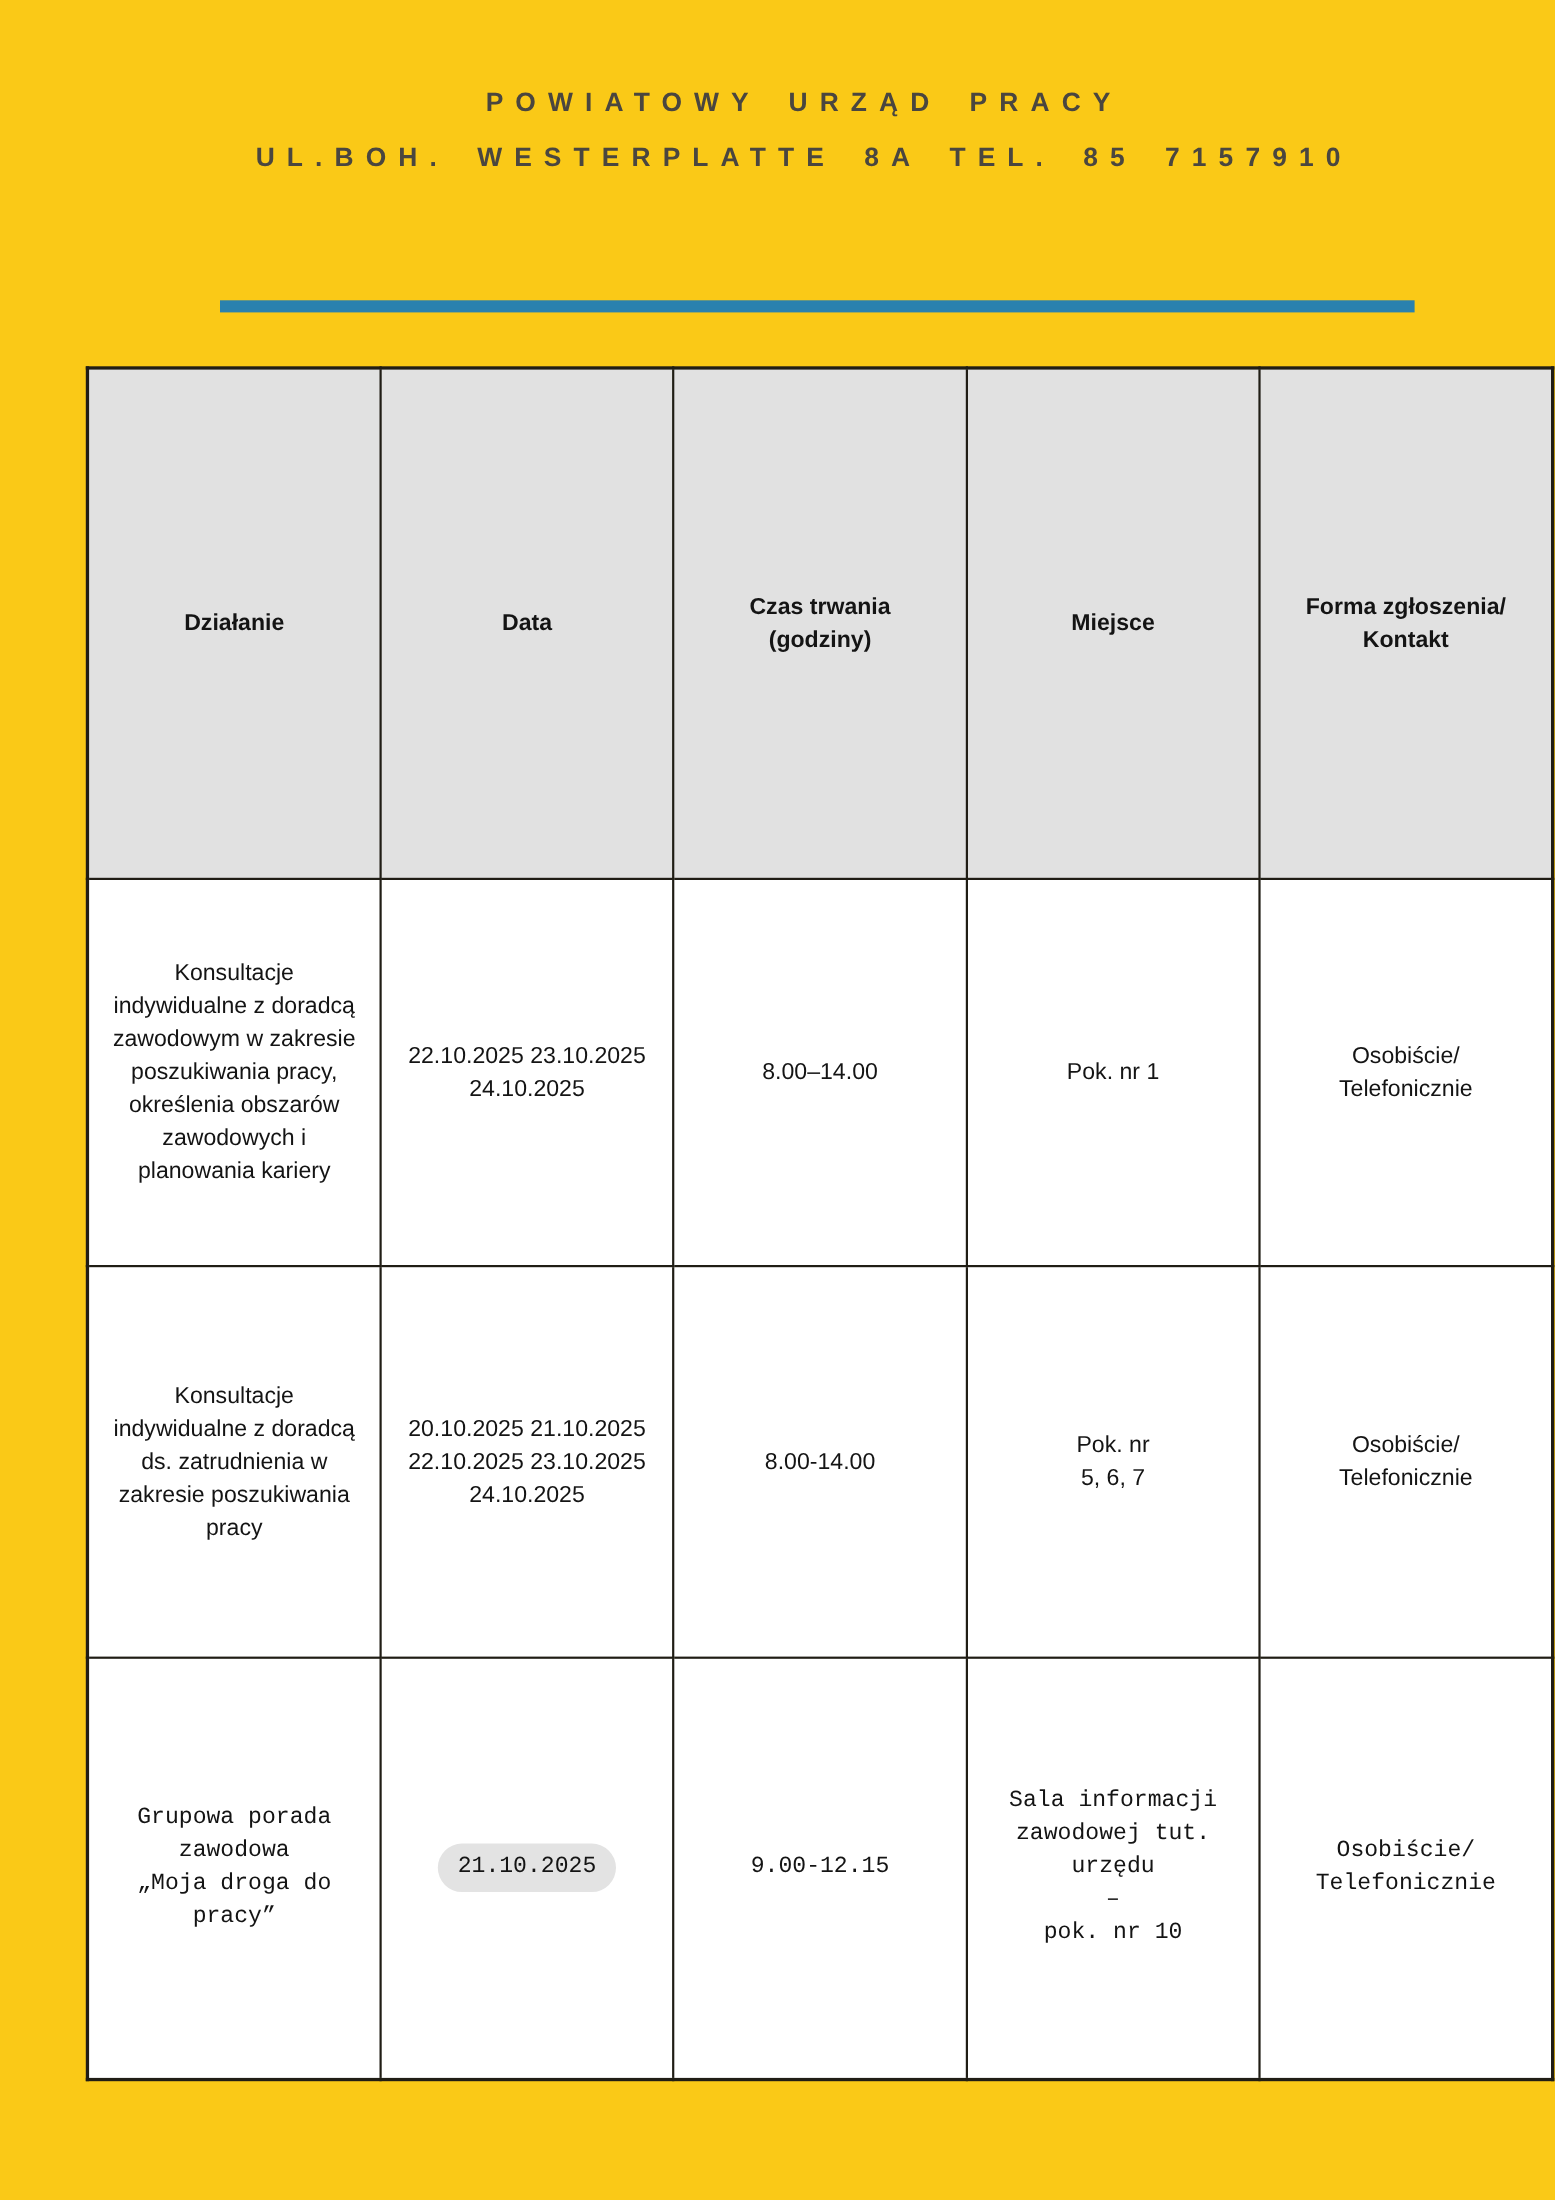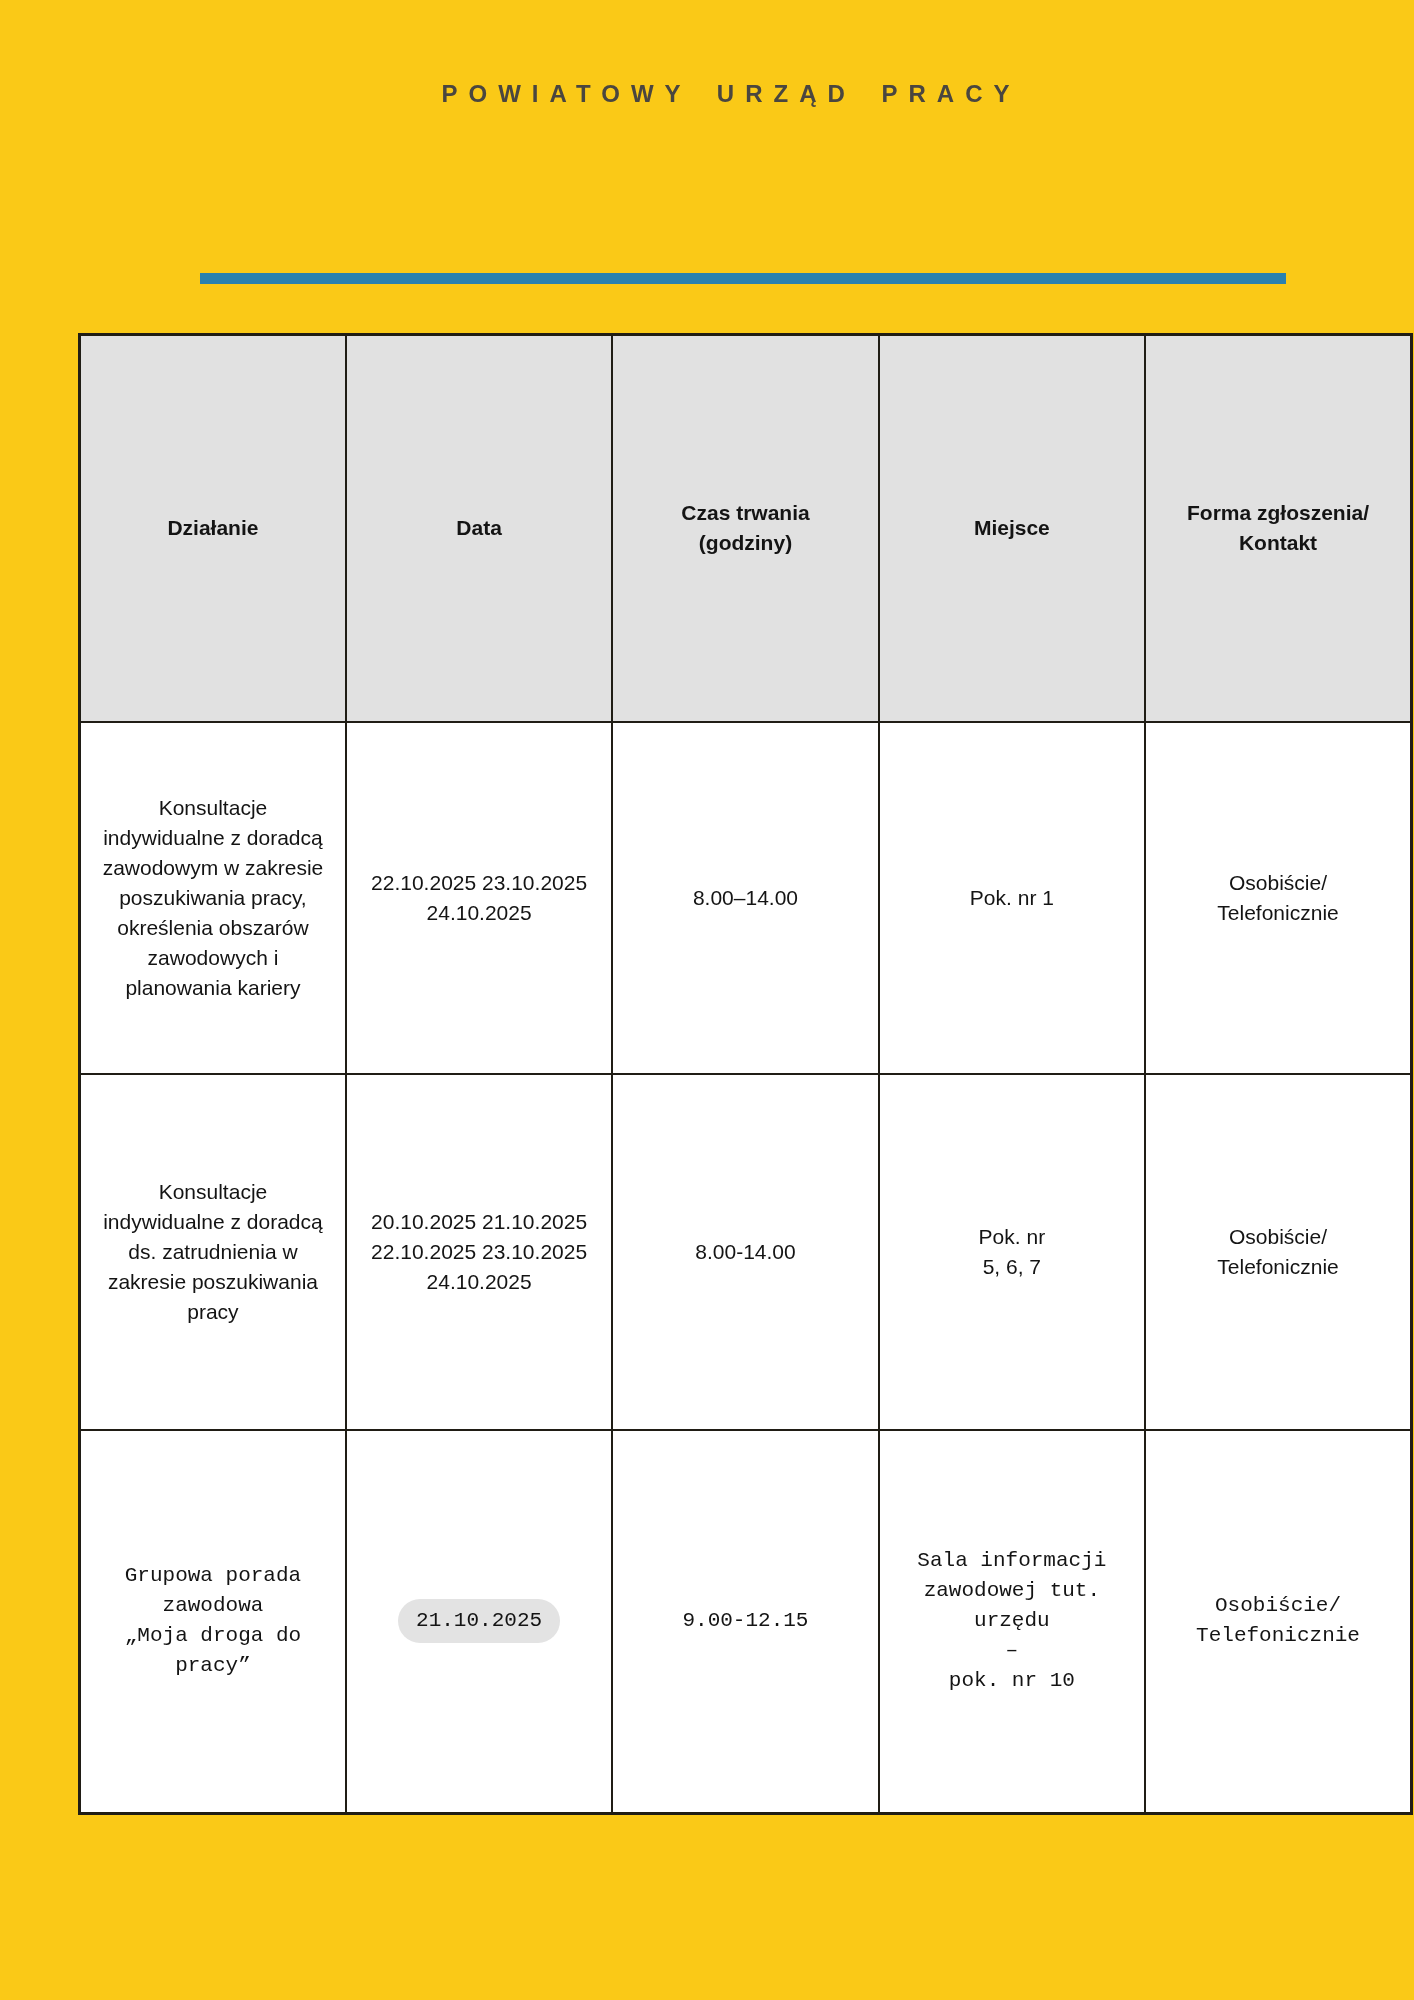--- a/index.html
+++ b/index.html
@@ -57,41 +57,42 @@
   table.schedule td{
     border:2px solid var(--table-border);
     text-align:center;
     vertical-align:middle;
     white-space:pre-line;
     font-size:21px;
     line-height:30px;
     padding:8px 18px;
     background:var(--cell-bg);
   }
-  table.schedule thead tr{height:387px;}
+  table.schedule thead tr{height:464px;}
   table.schedule thead th{
     background:var(--header-bg);
     font-weight:700;
   }
   table.schedule tbody tr:nth-child(1){height:352px;}
   table.schedule tbody tr:nth-child(2){height:356px;}
   table.schedule tbody tr:nth-child(3){height:384px;font-family:Liberation Mono, monospace;}
   .pill{
     display:inline-block;
     background:var(--highlight-pill);
     border-radius:30px;
     padding:7px 18px;
     white-space:pre-line;
   }
 </style>
 </head>
 <body>
 
 <header class="letterhead">
   <div class="letterhead-line">POWIATOWY URZĄD PRACY</div>
+  <div class="letterhead-line">UL.BOH. WESTERPLATTE 8A TEL. 85 7157910</div>
 </header>
 
 <div class="divider-bar"></div>
 
 <table class="schedule">
   <colgroup>
       <col>
       <col>
       <col>
       <col>

